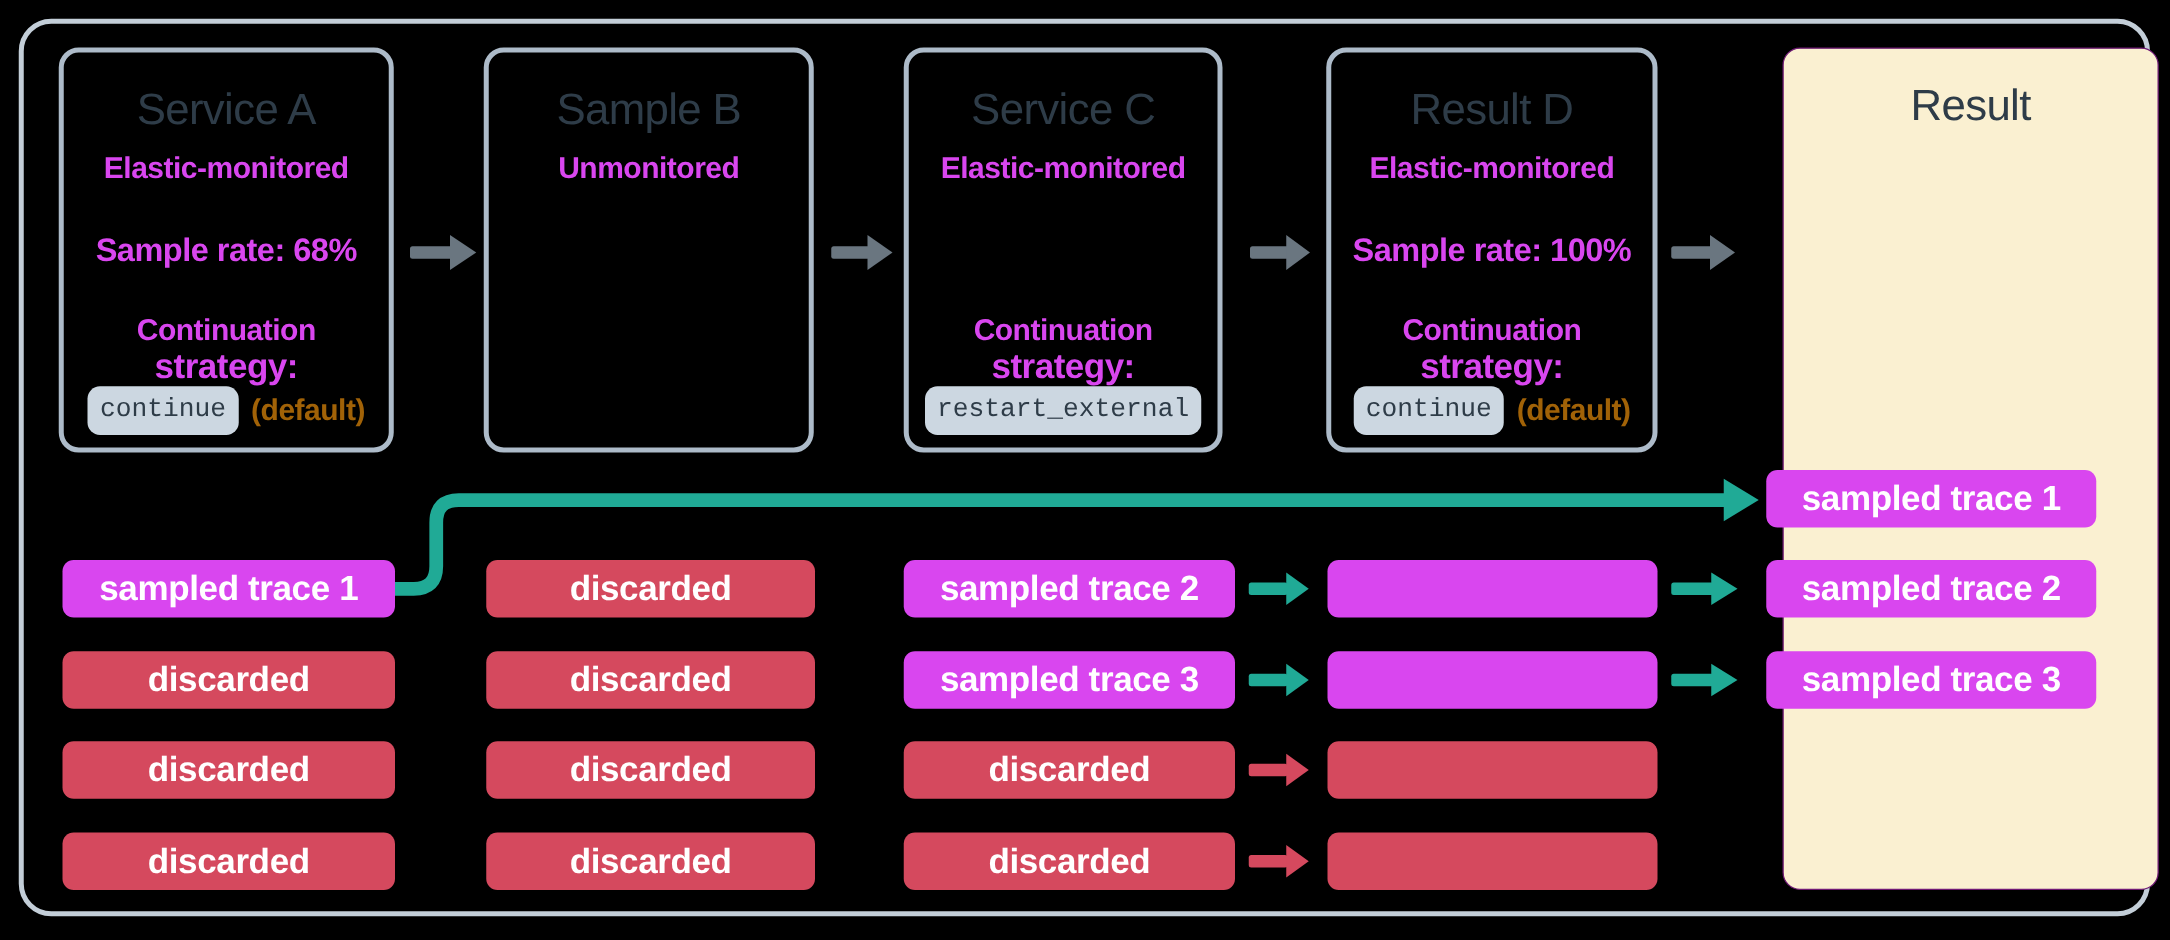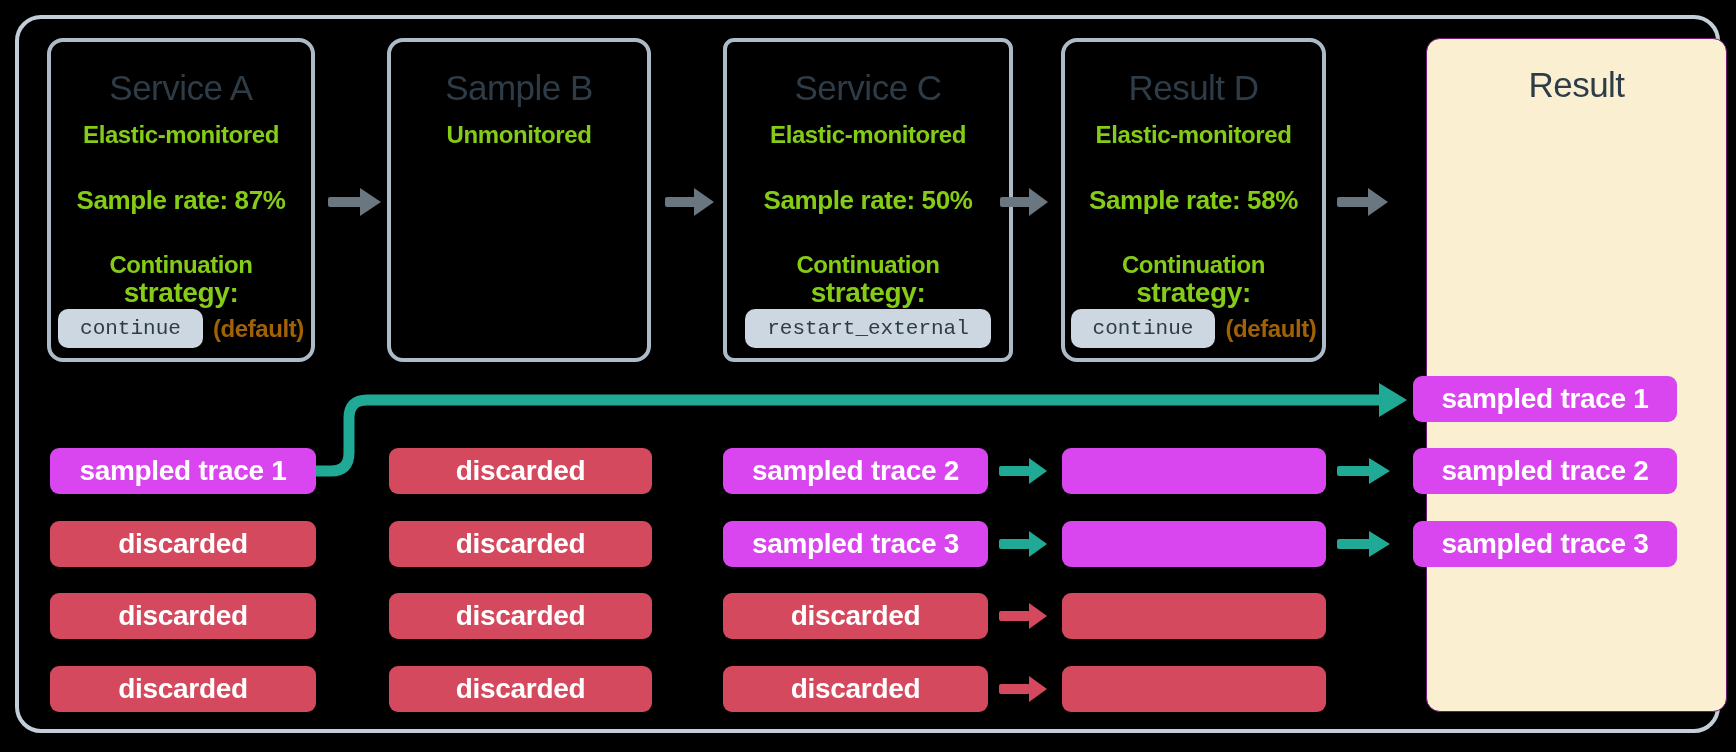--- a/index.html
+++ b/index.html
@@ -11,47 +11,47 @@
   .frame {
     position: absolute; left: 15px; top: 15px; width: 1705px; height: 718px;
     border: 4px solid #c3ced8; border-radius: 26px;
   }
   .service-box {
     position: absolute; top: 38px; height: 324px;
     border: 4px solid #adbbc9; border-radius: 16px;
   }
   #box-a { left: 47px;  width: 268px; }
   #box-b { left: 387px; width: 264px; }
-  #box-c { left: 723px; width: 290px; border-radius: 11px; }
+  #box-c { left: 723px; width: 255px; }
   #box-d { left: 1061px; width: 265px; }
   .result-box {
     position: absolute; left: 1426px; top: 38px; width: 301px; height: 674px;
     background: #faf0d1; border: 1px solid #701a75; border-radius: 14px;
   }
   .svc-title {
     position: absolute; top: 28px; left: 0; width: 100%; text-align: center;
     font-size: 35px; line-height: 36px; font-weight: 400; color: #2e3c48;
     letter-spacing: -0.5px;
   }
   .svc-line {
     position: absolute; left: 0; width: 100%; text-align: center;
-    color: #84cc16; font-weight: 700; letter-spacing: -0.4px;
+    color: #d946ef; font-weight: 700; letter-spacing: -0.4px;
   }
   .svc-mon  { top: 80px;  font-size: 24px; line-height: 26px; }
   .svc-rate { top: 144px; font-size: 26px; line-height: 28px; }
   .svc-cont1{ top: 210px; font-size: 24px; line-height: 26px; }
   .svc-cont2{ top: 238px; font-size: 28px; line-height: 26px; }
   .chip-row {
     position: absolute; top: 267px; left: 0; width: 100%;
     display: flex; align-items: center; justify-content: center; gap: 10px;
   }
   .chip {
     background: #ccd7e1; color: #2e3c48; border-radius: 10px;
     font-family: "Liberation Mono", "DejaVu Sans Mono", monospace;
-    font-size: 21px; line-height: 21px; padding: 9px 22px; white-space: nowrap;
+    font-size: 21px; line-height: 21px; padding: 9px 10px; white-space: nowrap;
   }
   .chip-suffix { color: #a16207; font-weight: 700; font-size: 24px; letter-spacing: -0.4px; }
   .pill {
     position: absolute; height: 46px; border-radius: 9px;
     display: flex; align-items: center; justify-content: center;
     color: #ffffff; font-size: 28px; font-weight: 700; letter-spacing: -0.3px;
   }
   .pill.sampled   { background: #d946ef; }
   .pill.discarded { background: #d5495e; }
   .col-a   { left: 50px;   width: 266px; }
@@ -74,49 +74,48 @@
 </style>
 </head>
 <body>
 
 <div class="canvas">
   <div class="frame"></div>
 
   <div class="service-box" id="box-a">
     <div class="svc-title">Service A</div>
     <div class="svc-line svc-mon">Elastic-monitored</div>
-    <div class="svc-line svc-rate">Sample rate: 87%</div>
+    <div class="svc-line svc-rate">Sample rate: 68%</div>
     <div class="svc-line svc-cont1">Continuation</div>
     <div class="svc-line svc-cont2">strategy:</div>
     <div class="chip-row">
       <span class="chip">continue</span>
       <span class="chip-suffix">(default)</span>
     </div>
   </div>
 
   <div class="service-box" id="box-b">
     <div class="svc-title">Sample B</div>
     <div class="svc-line svc-mon">Unmonitored</div>
   </div>
 
   <div class="service-box" id="box-c">
     <div class="svc-title">Service C</div>
     <div class="svc-line svc-mon">Elastic-monitored</div>
-    <div class="svc-line svc-rate">Sample rate: 50%</div>
     <div class="svc-line svc-cont1">Continuation</div>
     <div class="svc-line svc-cont2">strategy:</div>
     <div class="chip-row">
       <span class="chip">restart_external</span>
     </div>
   </div>
 
   <div class="service-box" id="box-d">
     <div class="svc-title">Result D</div>
     <div class="svc-line svc-mon">Elastic-monitored</div>
-    <div class="svc-line svc-rate">Sample rate: 58%</div>
+    <div class="svc-line svc-rate">Sample rate: 100%</div>
     <div class="svc-line svc-cont1">Continuation</div>
     <div class="svc-line svc-cont2">strategy:</div>
     <div class="chip-row">
       <span class="chip">continue</span>
       <span class="chip-suffix">(default)</span>
     </div>
   </div>
 
   <div class="result-box">
     <div class="svc-title">Result</div>

